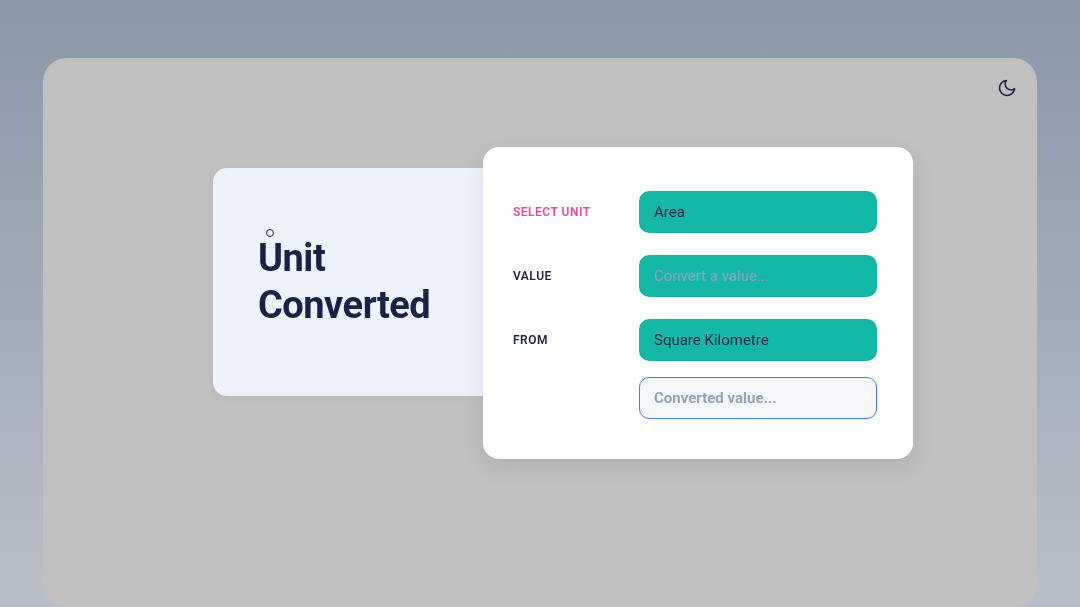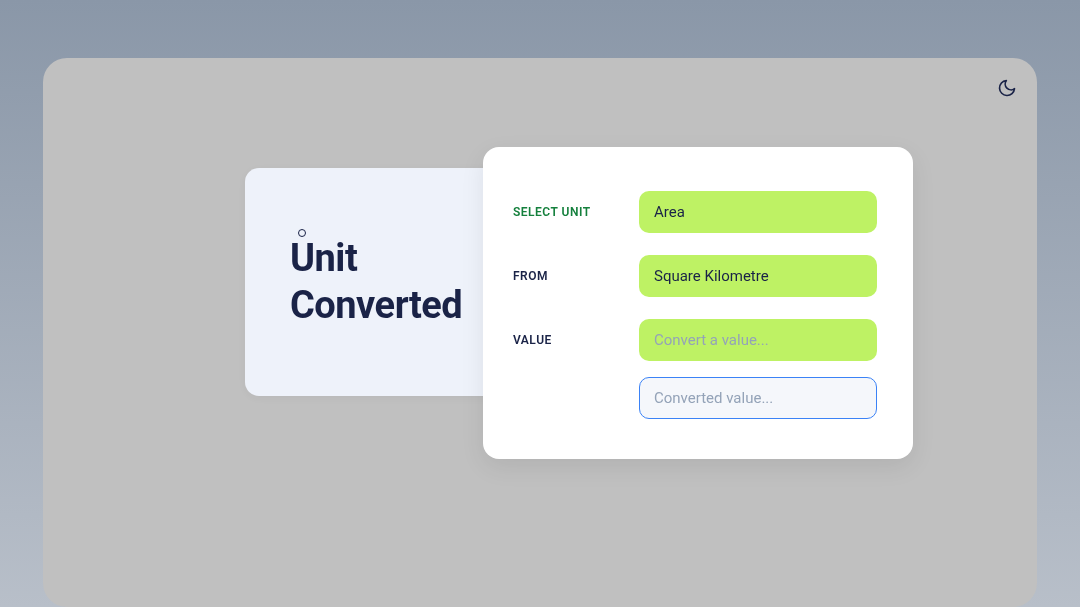--- a/index.html
+++ b/index.html
@@ -48,21 +48,20 @@
     
     .title-card {
       background: #eef2fa;
       border-radius: 14px;
       padding: 113px 45px;
       width: 380px;
       height: 228px;
       display: flex;
       align-items: center;
       box-shadow: 0 2px 8px rgba(0,0,0,0.04);
-      margin-left: 32px;
     }
     
     .title-text {
       font-size: 38px;
       font-weight: 700;
       color: #1a2347;
       line-height: 1.25;
       letter-spacing: -0.5px;
     }
     
@@ -108,26 +107,26 @@
     .form-label {
       width: 110px;
       font-size: 12px;
       font-weight: 600;
       color: #1a2347;
       letter-spacing: 0.5px;
       text-transform: uppercase;
     }
     
     .form-label.highlight {
-      color: #15803d;
+      color: #ec4899;
     }
     
     .form-input, .form-select {
       flex: 1;
-      background: #bef264;
+      background: #14b8a6;
       border: 1.5px solid transparent;
       border-radius: 10px;
       padding: 11px 14px;
       font-size: 15px;
       color: #1a2347;
       outline: none;
       height: 42px;
       appearance: none;
       -webkit-appearance: none;
       cursor: pointer;
@@ -146,20 +145,21 @@
       background: #f5f7fb;
     }
     
     .output-row {
       justify-content: flex-end;
       margin-top: -6px;
     }
     
     .output-row .form-input {
       margin-left: 126px;
+      font-weight: bold;
     }
   </style>
 </head>
 <body>
 
 <div class="app-card">
   <button class="theme-toggle">
     <svg width="20" height="20" viewBox="0 0 24 24" fill="none" stroke="currentColor" stroke-width="2" stroke-linecap="round" stroke-linejoin="round">
       <path d="M21 12.79A9 9 0 1 1 11.21 3 7 7 0 0 0 21 12.79z"></path>
     </svg>
@@ -175,30 +175,30 @@
 
     <div class="form-card">
       <div class="form-row">
         <label class="form-label highlight">SELECT UNIT</label>
         <select class="form-select">
           <option>Area</option>
         </select>
       </div>
 
       <div class="form-row">
+        <label class="form-label">VALUE</label>
+        <input type="text" class="form-input" placeholder="Convert a value..." style="">
+      </div>
+
+      <div class="form-row">
         <label class="form-label">FROM</label>
         <select class="form-select">
           <option>Square Kilometre</option>
         </select>
       </div>
 
-      <div class="form-row">
-        <label class="form-label">VALUE</label>
-        <input type="text" class="form-input" placeholder="Convert a value..." style="">
-      </div>
-
 
       <div class="form-row output-row">
         <input type="text" class="form-input focused" readonly="" placeholder="Converted value..." style="">
       </div>
     </div>
   </div>
 </div>
 
 </body></html>

